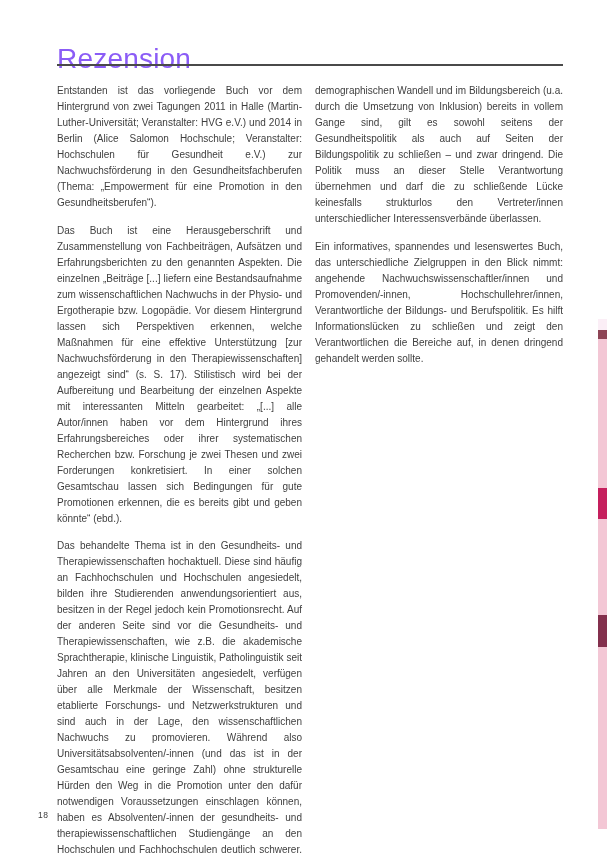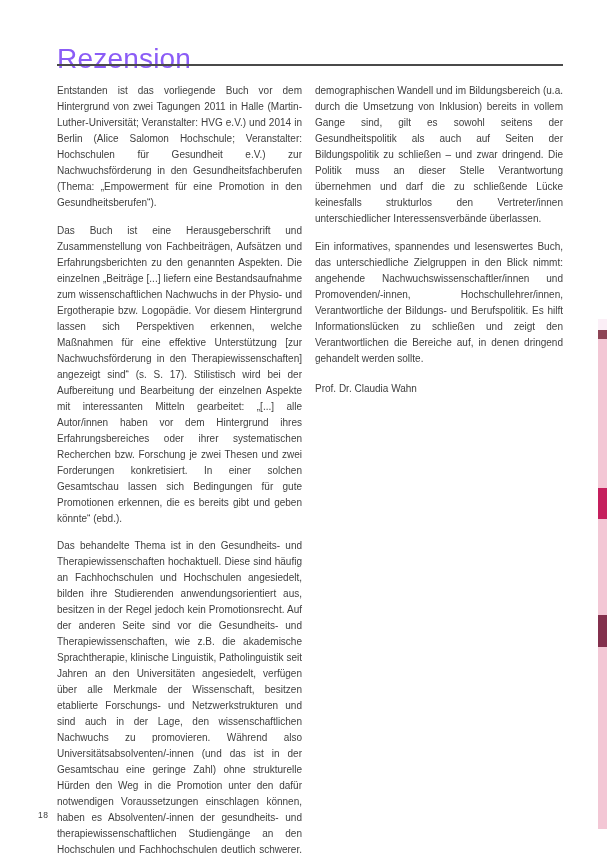--- a/index.html
+++ b/index.html
@@ -83,21 +83,20 @@
 
     <div class="col">
       <p>Entstanden ist das vorliegende Buch vor dem Hintergrund von zwei Tagungen 2011 in Halle (Martin-Luther-Universität; Veranstalter: HVG e.V.) und 2014 in Berlin (Alice Salomon Hochschule; Veranstalter: Hochschulen für Gesundheit e.V.) zur Nachwuchsförderung in den Gesundheitsfachberufen (Thema: „Empowerment für eine Promotion in den Gesundheitsberufen“).</p>
       <p>Das Buch ist eine Herausgeberschrift und Zusammenstellung von Fachbeiträgen, Aufsätzen und Erfahrungsberichten zu den genannten Aspekten. Die einzelnen „Beiträge [...] liefern eine Bestandsaufnahme zum wissenschaftlichen Nachwuchs in der Physio- und Ergotherapie bzw. Logopädie. Vor diesem Hintergrund lassen sich Perspektiven erkennen, welche Maßnahmen für eine effektive Unterstützung [zur Nachwuchsförderung in den Therapiewissenschaften] angezeigt sind“ (s. S. 17). Stilistisch wird bei der Aufbereitung und Bearbeitung der einzelnen Aspekte mit interessanten Mitteln gearbeitet: „[...] alle Autor/innen haben vor dem Hintergrund ihres Erfahrungsbereiches oder ihrer systematischen Recherchen bzw. Forschung je zwei Thesen und zwei Forderungen konkretisiert. In einer solchen Gesamtschau lassen sich Bedingungen für gute Promotionen erkennen, die es bereits gibt und geben könnte“ (ebd.).</p>
       <p>Das behandelte Thema ist in den Gesundheits- und Therapiewissenschaften hochaktuell. Diese sind häufig an Fachhochschulen und Hochschulen angesiedelt, bilden ihre Studierenden anwendungsorientiert aus, besitzen in der Regel jedoch kein Promotionsrecht. Auf der anderen Seite sind vor die Gesundheits- und Therapiewissenschaften, wie z.B. die akademische Sprachtherapie, klinische Linguistik, Patholinguistik seit Jahren an den Universitäten angesiedelt, verfügen über alle Merkmale der Wissenschaft, besitzen etablierte Forschungs- und Netzwerkstrukturen und sind auch in der Lage, den wissenschaftlichen Nachwuchs zu promovieren. Während also Universitätsabsolventen/-innen (und das ist in der Gesamtschau eine geringe Zahl) ohne strukturelle Hürden den Weg in die Promotion unter den dafür notwendigen Voraussetzungen einschlagen können, haben es Absolventen/-innen der gesundheits- und therapiewissenschaftlichen Studiengänge an den Hochschulen und Fachhochschulen deutlich schwerer. Und das, obwohl es seit Bologna jeweils nur ein Bachelor- und Masterlevel gibt – die Frage der Institution und Vergleichbarkeit stellt sich formal folglich nicht mehr. Gleichzeitig fordert die Bildungspolitik die Ansiedlung der Gesundheits- und Therapiewissenschaften an Hochschulen und Fachhochschulen auf Grund der Anwendungsorientierung und unterstützt zudem die Entwicklung sowie den Ausbau von Forschungsstrukturen vor allem in Form von speziell für Hochschulen und FHs aufgelegten Drittmittelprogrammen, Graduiertenprogrammen etc. Die Lücke, die vor allem auf Grund der Veränderungen auf dem Gesundheitsmarkt (u.a. bedingt durch den</p>
     </div>
 
     <div class="col">
       <p>demographischen Wandell und im Bildungsbereich (u.a. durch die Umsetzung von Inklusion) bereits in vollem Gange sind, gilt es sowohl seitens der Gesundheitspolitik als auch auf Seiten der Bildungspolitik zu schließen – und zwar dringend. Die Politik muss an dieser Stelle Verantwortung übernehmen und darf die zu schließende Lücke keinesfalls strukturlos den Vertreter/innen unterschiedlicher Interessensverbände überlassen.</p>
       <p>Ein informatives, spannendes und lesenswertes Buch, das unterschiedliche Zielgruppen in den Blick nimmt: angehende Nachwuchswissenschaftler/innen und Promovenden/-innen, Hochschullehrer/innen, Verantwortliche der Bildungs- und Berufspolitik. Es hilft Informationslücken zu schließen und zeigt den Verantwortlichen die Bereiche auf, in denen dringend gehandelt werden sollte.</p>
-      <p class="signature">Prof. Dr. Claudia Wahn</p>
     </div>
 
   </div>
 
   <div class="footer">
     <span class="page-number">18</span>
   </div>
 
   <div class="edge-strip"></div>
   <div class="edge-light"></div>

